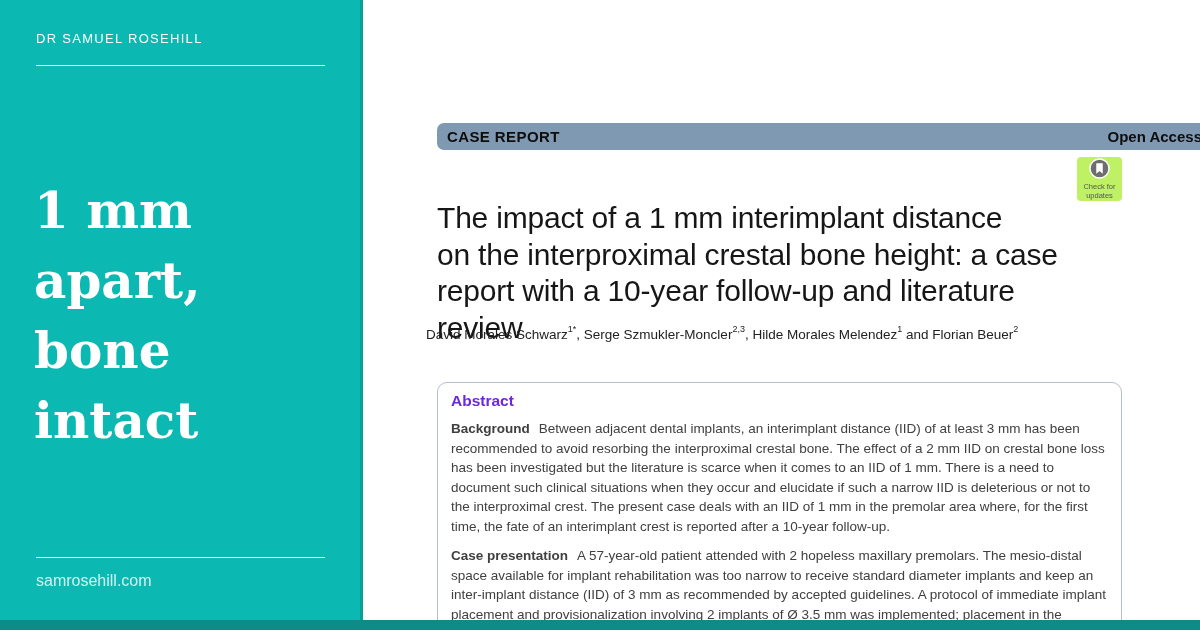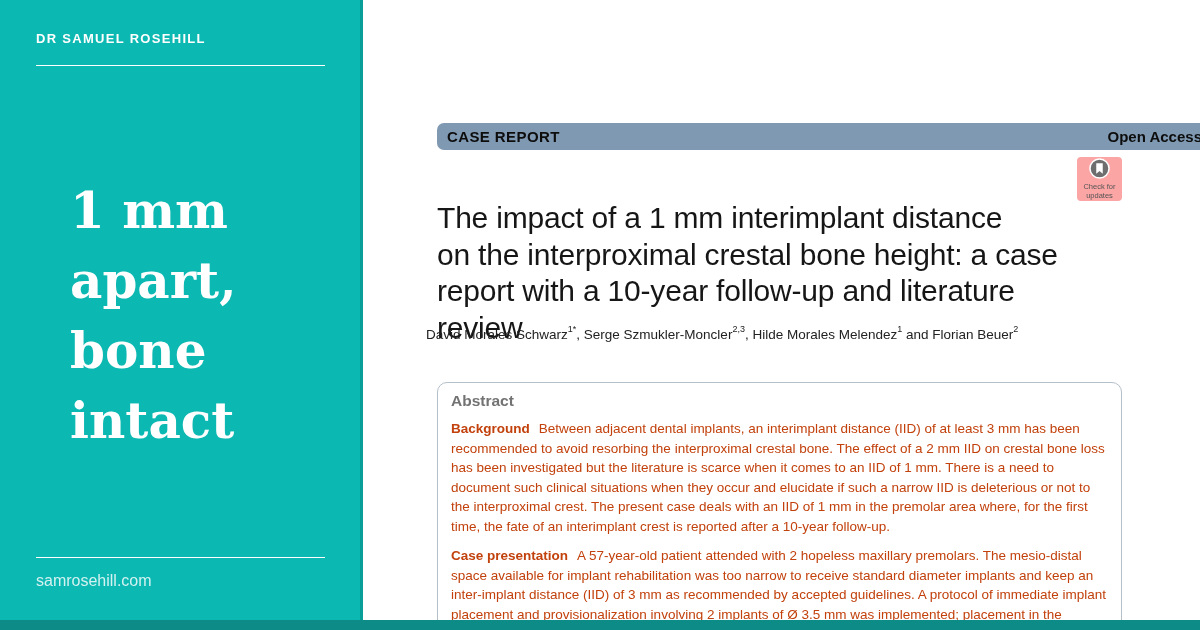--- a/index.html
+++ b/index.html
@@ -3,27 +3,27 @@
 <meta charset="utf-8">
 <style>
   html,body{margin:0;padding:0;}
   .page{position:relative;width:1200px;height:630px;background:#ffffff;overflow:hidden;
         font-family:"Liberation Sans",sans-serif;color:#1a1a1a;}
 
   
   .sidebar{position:absolute;left:0;top:0;width:360px;height:630px;
            background:#0cb8b2;border-right:3px solid #0a9e99;}
   .sidebar .author-label{position:absolute;left:36px;top:31px;color:#ffffff;
-           font-size:13px;letter-spacing:1.3px;font-weight:700;}
+           font-size:13px;letter-spacing:1.3px;font-weight:400;}
   .sidebar .divider{position:absolute;left:36px;width:289px;height:1px;background:#ffffff;}
   .sidebar .divider.top{top:65px;}
   .sidebar .divider.bottom{top:557px;}
   .sidebar .headline{position:absolute;left:34px;top:176px;color:#ffffff;
            font-family:"DejaVu Serif",serif;font-weight:700;font-size:50px;
-           line-height:70px;white-space:pre-line;margin-left:36px;}
+           line-height:70px;white-space:pre-line;}
   .sidebar .website{position:absolute;left:36px;top:572px;color:rgba(255,255,255,0.82);
            font-size:16px;}
 
   
   .bottom-bar{position:absolute;left:0;bottom:0;width:1200px;height:10px;
            background:#0d8c87;z-index:6;}
 
   
   .citation{position:absolute;left:440px;top:41px;font-size:11.5px;line-height:15px;color:#111;}
   .citation .it{font-style:italic;}
@@ -33,36 +33,36 @@
 
   
   .banner{position:absolute;left:437px;top:123px;width:775px;height:27px;
            background:#7f99b2;border-radius:7px;display:flex;align-items:center;
            justify-content:space-between;box-sizing:border-box;padding:0 10px;}
   .banner .type{font-weight:700;font-size:15px;letter-spacing:0.4px;color:#0d0d0d;}
   .banner .access{font-weight:700;font-size:15px;color:#0d0d0d;}
 
   
   .check-badge{position:absolute;left:1077px;top:157px;width:45px;height:44px;
-           background:#fca5a5;border-radius:4px;display:flex;flex-direction:column;
+           background:#bef264;border-radius:4px;display:flex;flex-direction:column;
            align-items:center;justify-content:center;cursor:pointer;}
   .check-badge .txt{font-size:7.5px;line-height:8.5px;color:#555;}
 
   
   .title{position:absolute;left:437px;top:162px;width:680px;font-size:30px;
            line-height:36.5px;color:#161616;letter-spacing:-0.2px;white-space:pre;margin-top:38px;}
   .authors{position:absolute;left:426px;top:325px;font-size:13.5px;color:#222;}
   .authors sup{font-size:9px;position:relative;top:-1px;}
 
   
   .abstract{position:absolute;left:437px;top:382px;width:685px;height:300px;
            box-sizing:border-box;border:1px solid #b5bfca;border-radius:10px;
            padding:9px 13px;}
-  .abstract h2{margin:0 0 9px 0;font-size:15.5px;font-weight:700;color:#737373;}
-  .abstract p{margin:0 0 10px 0;font-size:13.5px;line-height:19.5px;color:#c2410c;}
+  .abstract h2{margin:0 0 9px 0;font-size:15.5px;font-weight:700;color:#6d28d9;}
+  .abstract p{margin:0 0 10px 0;font-size:13.5px;line-height:19.5px;color:#404040;}
   .abstract p .label{font-weight:700;margin-right:9px;}
 </style>
 </head>
 <body>
 
 <div class="page">
 
   <div class="sidebar">
     <div class="author-label">DR SAMUEL ROSEHILL</div>
     <div class="divider top"></div>

